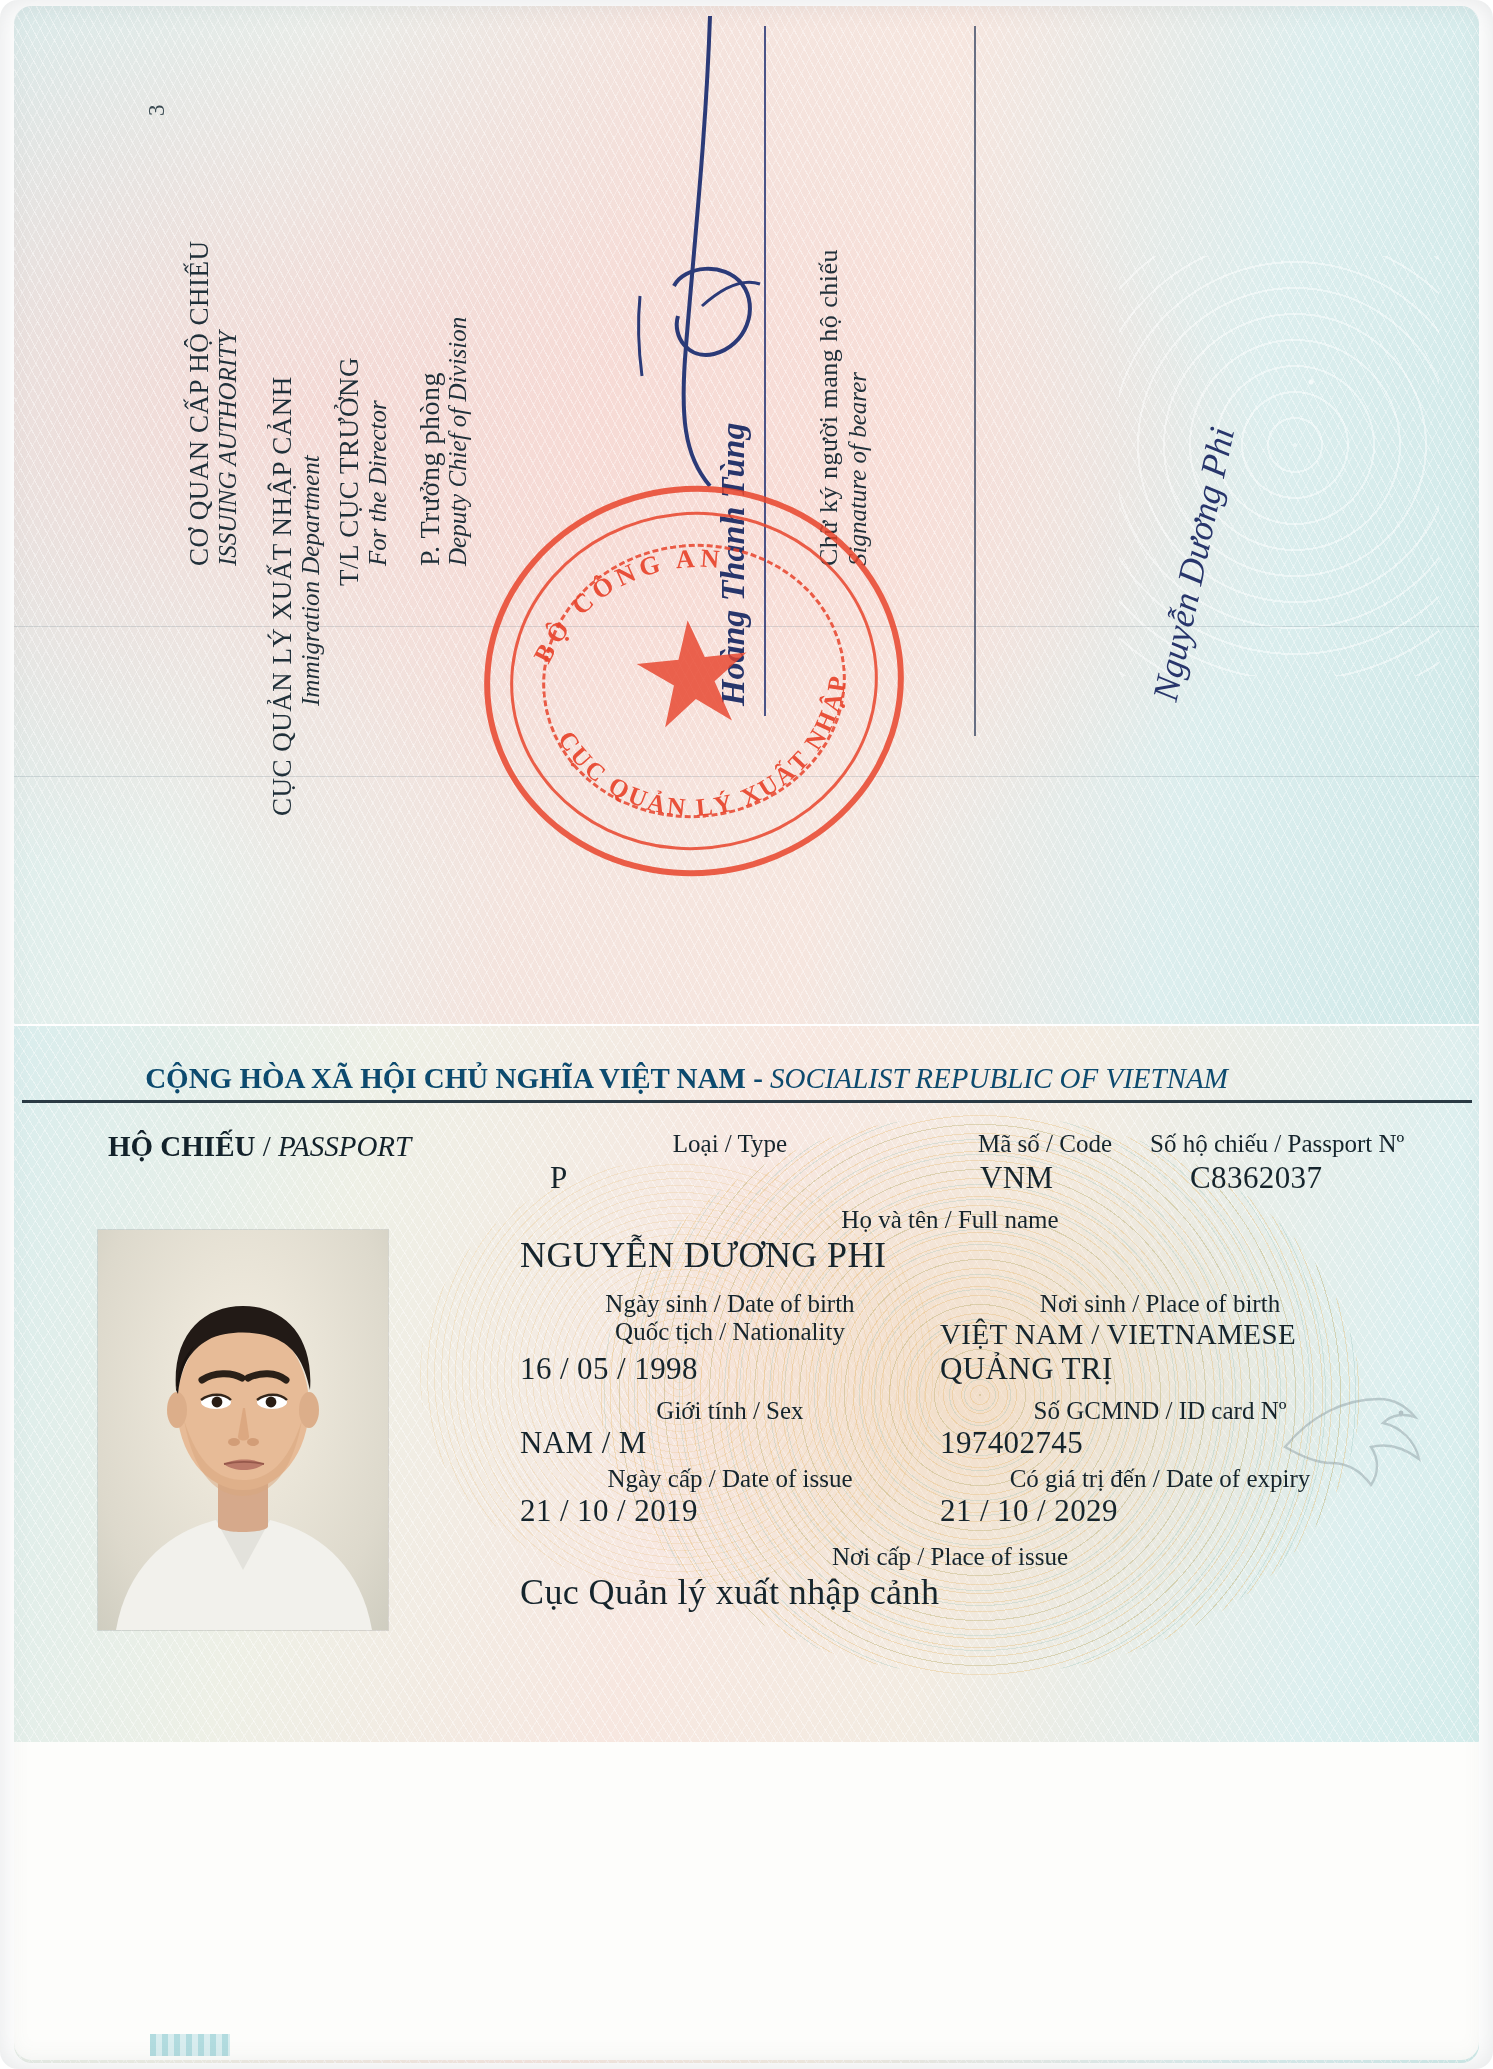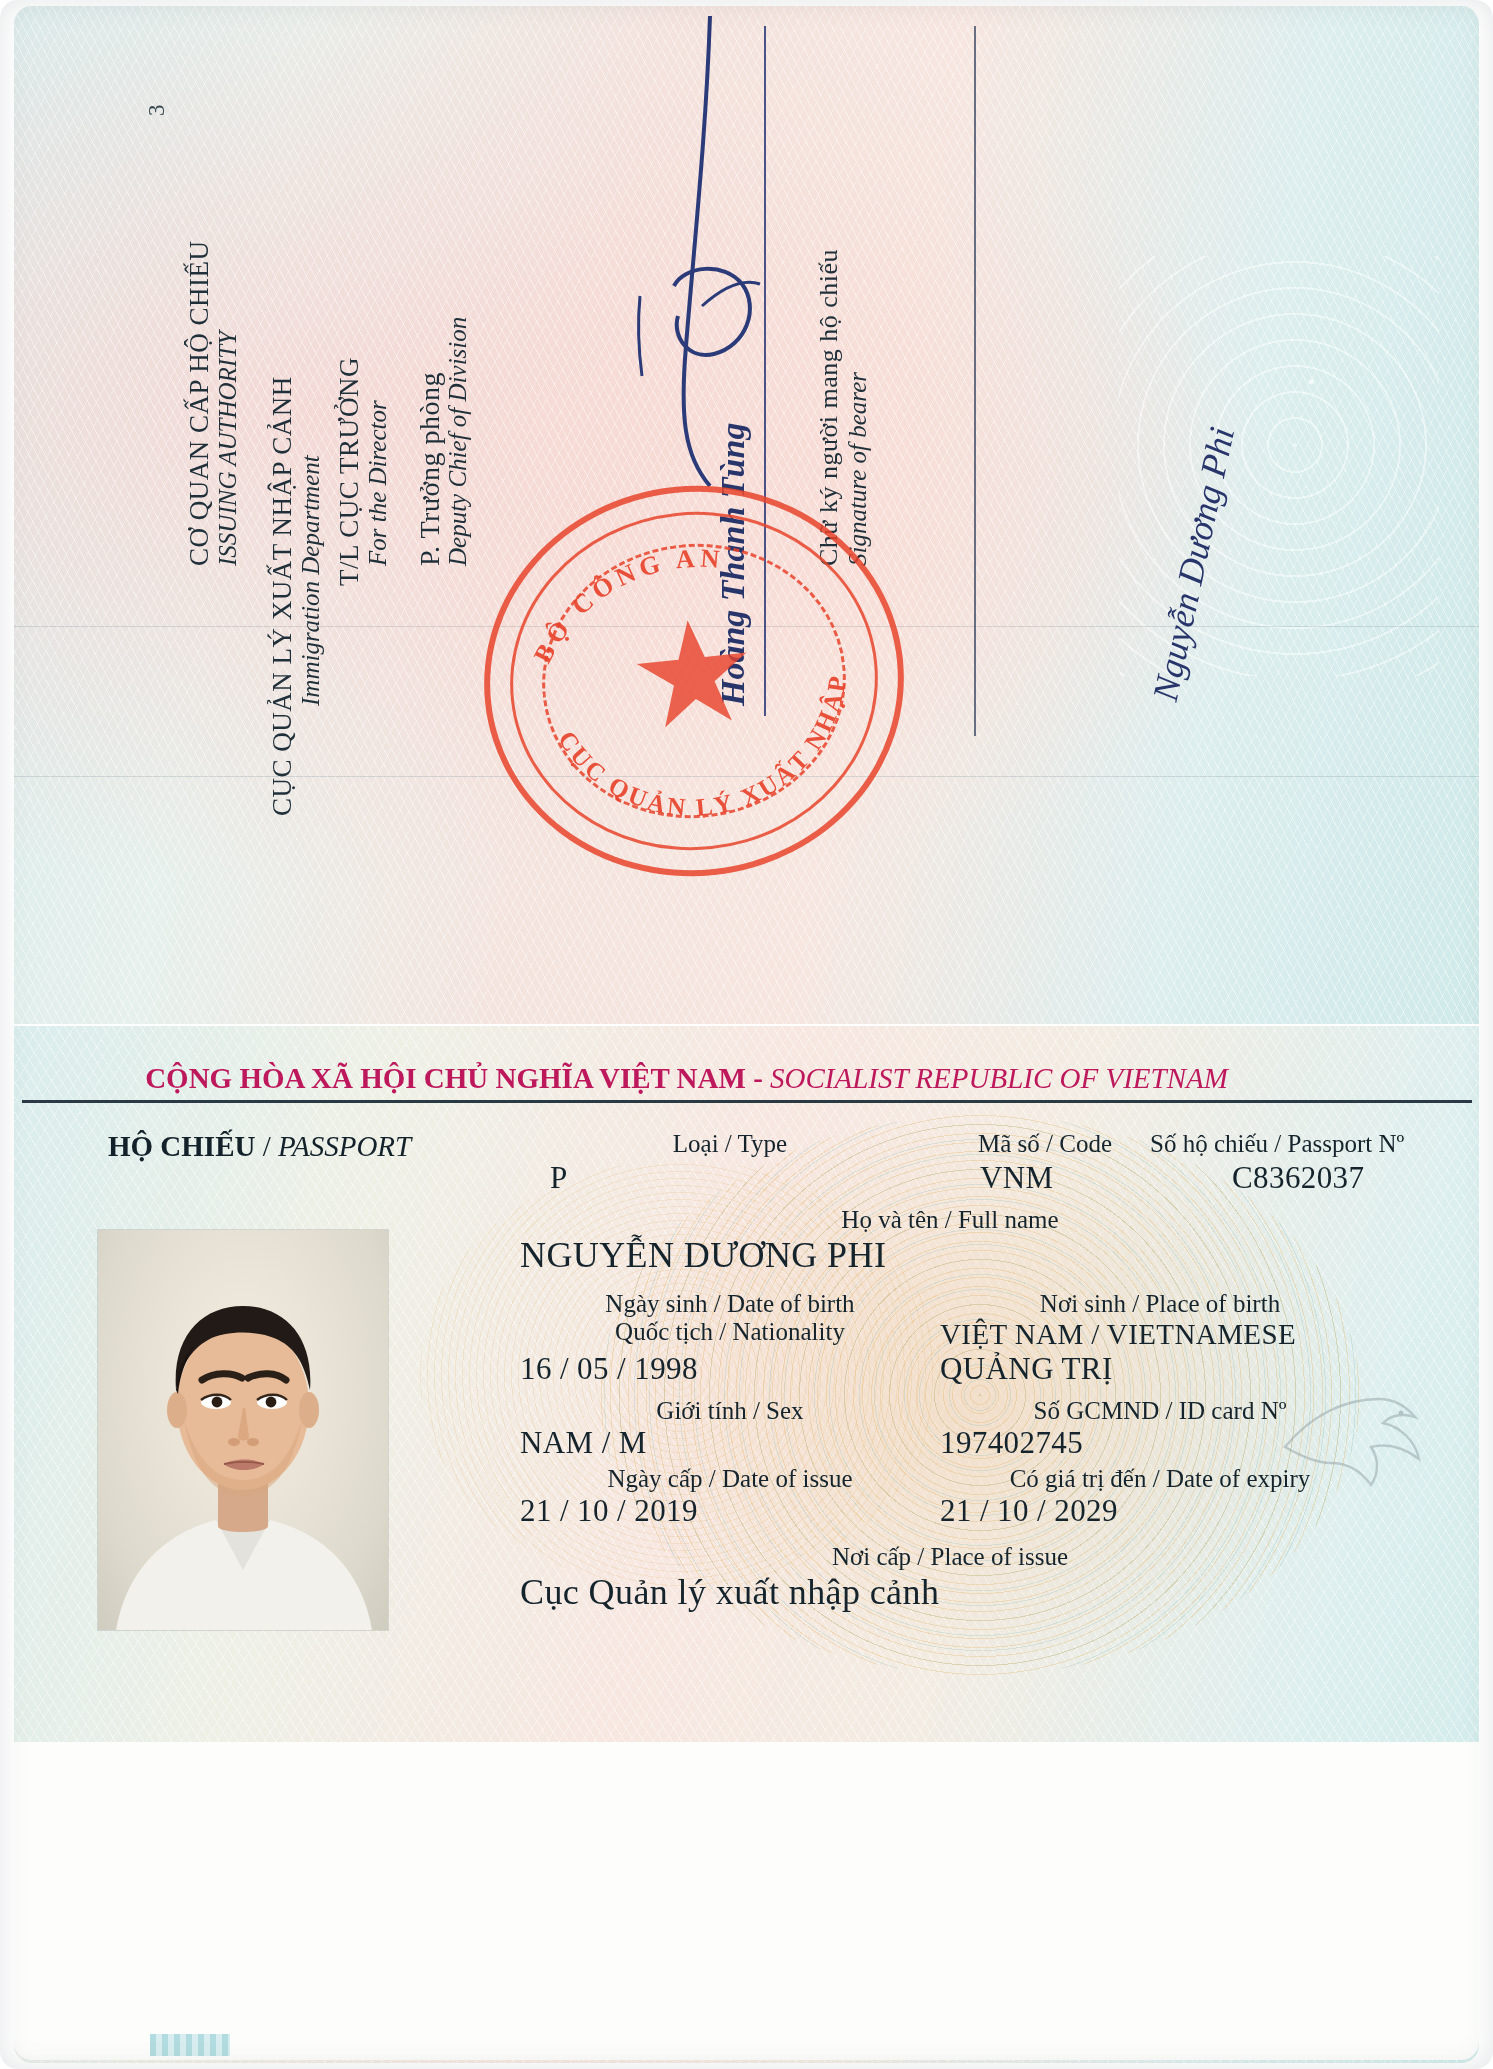--- a/index.html
+++ b/index.html
@@ -171,21 +171,21 @@
     opacity: .55;
   }
 
   .country-bar {
     position: absolute;
     left: 14px; top: 1062px;
     width: 1345px;
     text-align: center;
     font-size: 29px;
     font-weight: bold;
-    color: #be185d;
+    color: #0c4a6e;
     z-index: 5;
   }
   .country-bar .en {
     font-weight: normal;
     font-style: italic;
   }
   .hr-top {
     position: absolute;
     left: 22px; top: 1100px;
     width: 1450px; height: 3px;
@@ -402,21 +402,21 @@
       <div>
         <div class="flabel">Loại / Type</div>
       </div>
       <div style="display:grid; grid-template-columns: 210px 230px;">
         <div class="flabel">Mã số / Code</div>
         <div class="flabel">Số hộ chiếu / Passport Nº</div>
       </div>
     </div>
     <div class="col2" style="margin-bottom:10px;">
       <div class="fvalue" style="padding-left:30px;">P</div>
-      <div style="display:grid; grid-template-columns: 210px 230px; gap: 42px;">
+      <div style="display:grid; grid-template-columns: 210px 230px;">
         <div class="fvalue" style="padding-left:40px;">VNM</div>
         <div class="fvalue" style="padding-left:40px;">C8362037</div>
       </div>
     </div>
 
     <div class="flabel">Họ và tên / Full name</div>
     <div class="fvalue" style="font-size:36px; margin-bottom:14px;">NGUYỄN DƯƠNG PHI</div>
 
     <div class="col2" style="margin-top:8px;">
       <div class="flabel">Ngày sinh / Date of birth</div>

